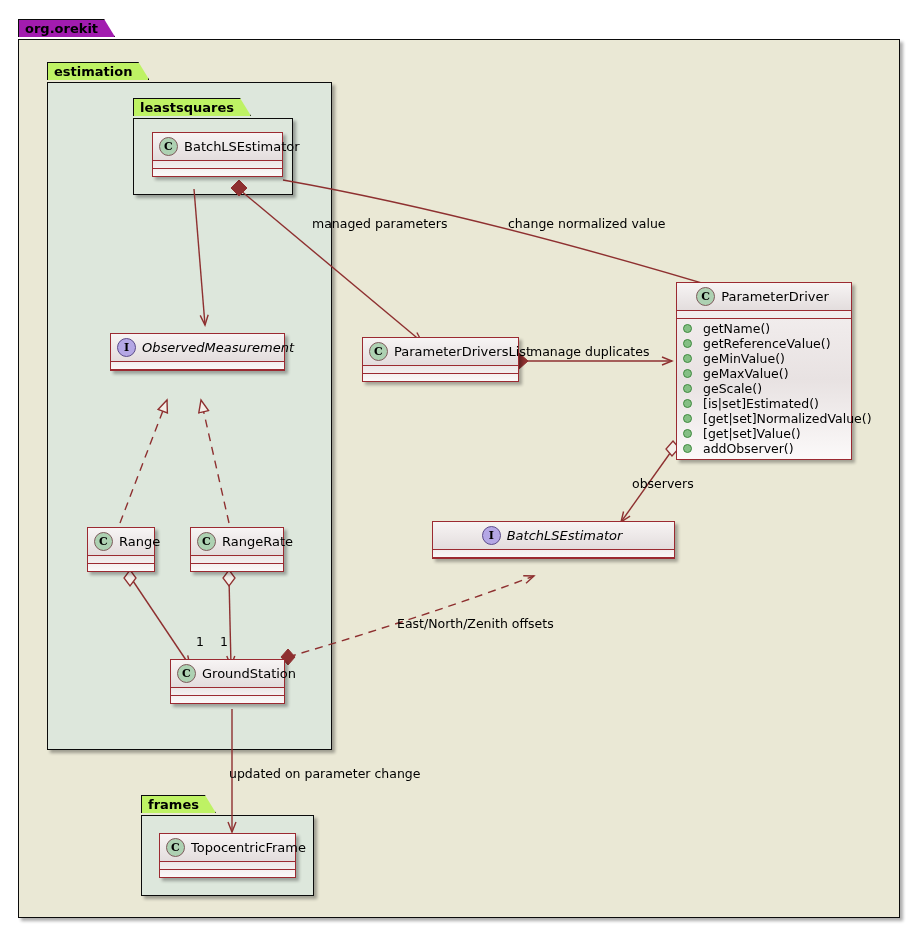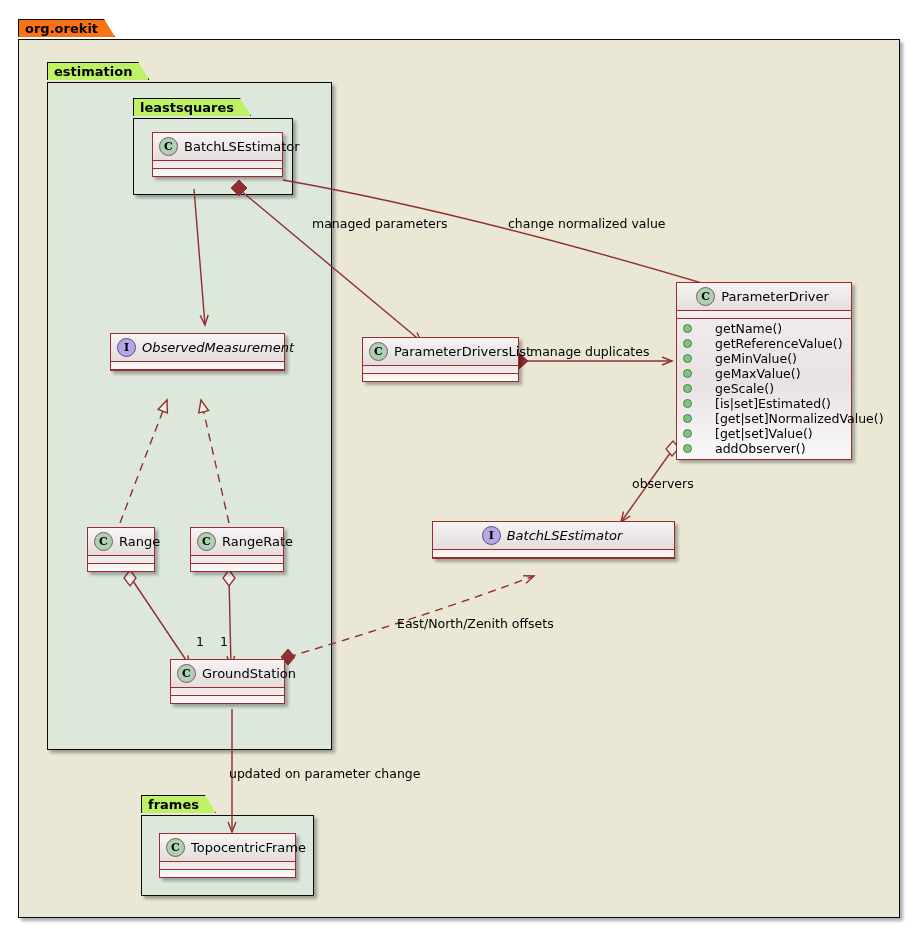--- a/index.html
+++ b/index.html
@@ -11,36 +11,36 @@
   .pkg-body{position:absolute;left:0;box-sizing:border-box;
             border:1.5px solid #0b0b0b;background:#dde7dc;
             box-shadow:3px 3px 3px rgba(0,0,0,.32);}
   .pkg-tab{position:absolute;left:0;top:0;box-sizing:border-box;
            border:1.5px solid #0b0b0b;border-bottom:none;background:#bef264;
            padding:1px 16px 1px 6px;font-weight:bold;font-size:13px;color:#000;
            line-height:15px;white-space:nowrap;z-index:3;
            -webkit-clip-path:polygon(0 0, calc(100% - 11px) 0, 100% 100%, 0 100%);
            clip-path:polygon(0 0, calc(100% - 11px) 0, 100% 100%, 0 100%);}
   .pkg.root > .pkg-body{background:#eae8d5;}
-  .pkg.root > .pkg-tab{background:#f97316;}
+  .pkg.root > .pkg-tab{background:#a21caf;}
 
   
   .cls{position:absolute;box-sizing:border-box;border:1.5px solid #9b2a31;
        background:linear-gradient(to bottom,#f6f2f2 0%,#e8e2e2 55%,#fbf9f9 100%);
        box-shadow:3px 3px 3px rgba(0,0,0,.30);z-index:5;}
   .cls-title{display:flex;align-items:center;gap:6px;padding:4px 9px 4px 6px;
              font-size:13px;color:#000;white-space:nowrap;
              background:linear-gradient(to bottom,#f7f4f4,#e3dddd);}
   .cls-title.centered{justify-content:center;}
   .cls-title .nm{font-size:13px;}
   .cls-title .nm.ital{font-style:italic;}
   .sep{height:0;border-top:1.5px solid #9b2a31;}
   .compart{min-height:7px;}
   .compart.lines{padding:2px 0 3px 0;}
-  .mrow{display:flex;align-items:center;gap:23px;padding:0px 7px 0px 6px;
+  .mrow{display:flex;align-items:center;gap:11px;padding:0px 7px 0px 6px;
         font-size:12.5px;color:#000;white-space:nowrap;line-height:15px;}
   .plainrow{padding:2px 7px 3px 7px;font-size:12.5px;color:#000;white-space:nowrap;}
 
   
   .badge{width:17px;height:17px;border-radius:50%;flex:0 0 auto;
          display:flex;align-items:center;justify-content:center;
          font-size:11px;font-weight:bold;font-family:"DejaVu Serif","Liberation Serif",serif;}
   .badge.c{background:#add1b2;border:1.5px solid #7d5b5b;color:#000;}
   .badge.i{background:#b4a7e5;border:1.5px solid #5b4b8a;color:#000;}
 

